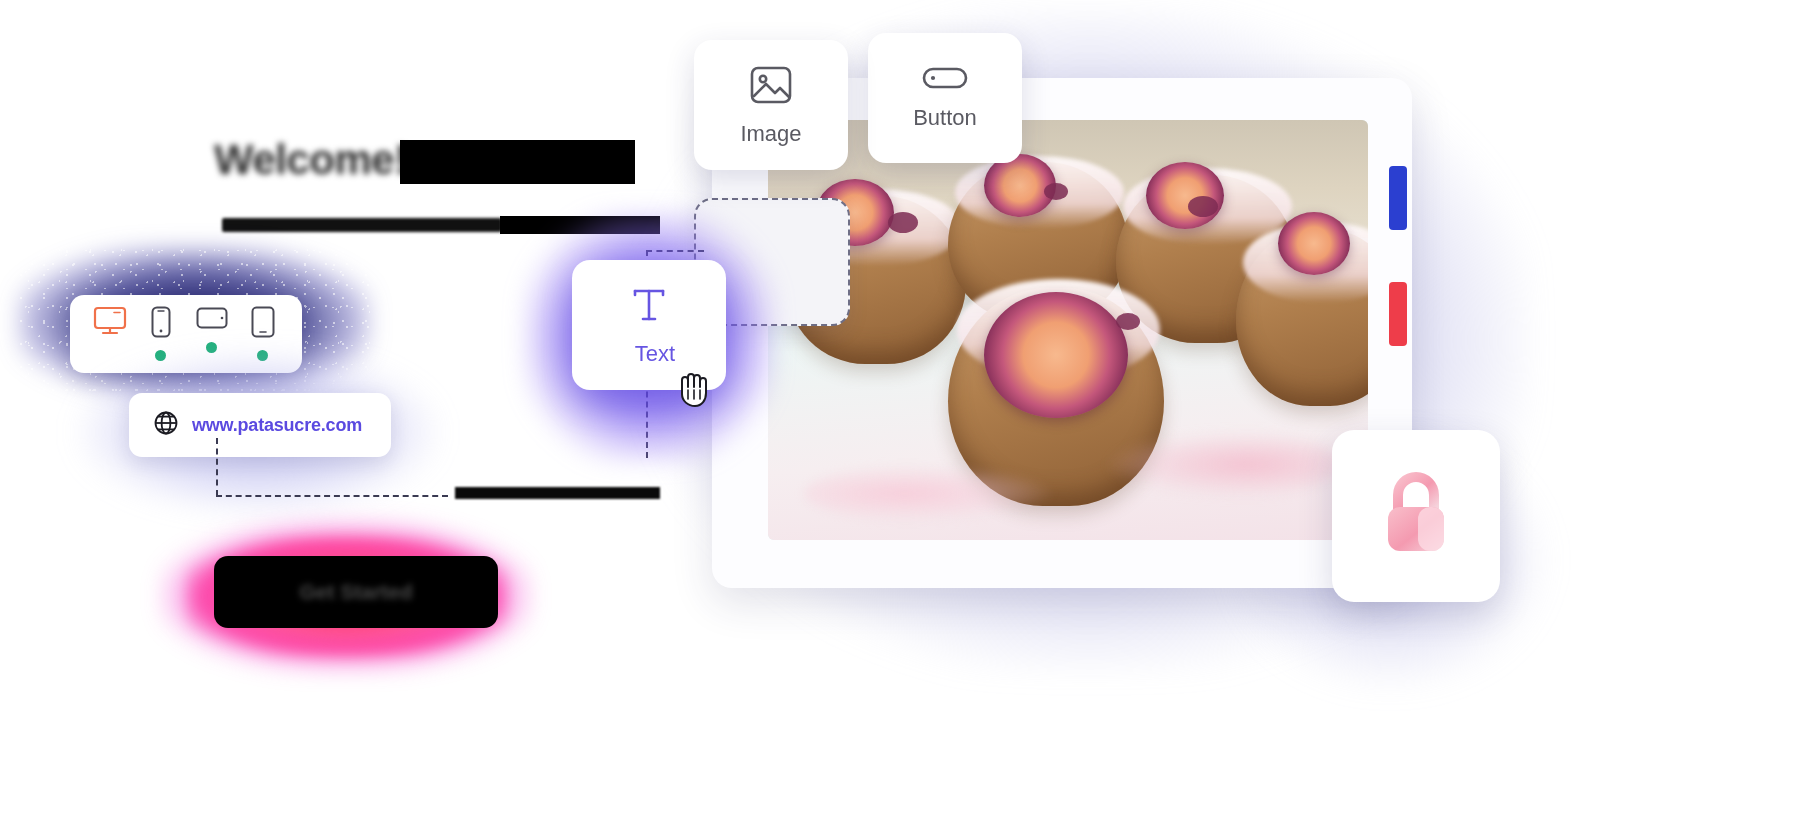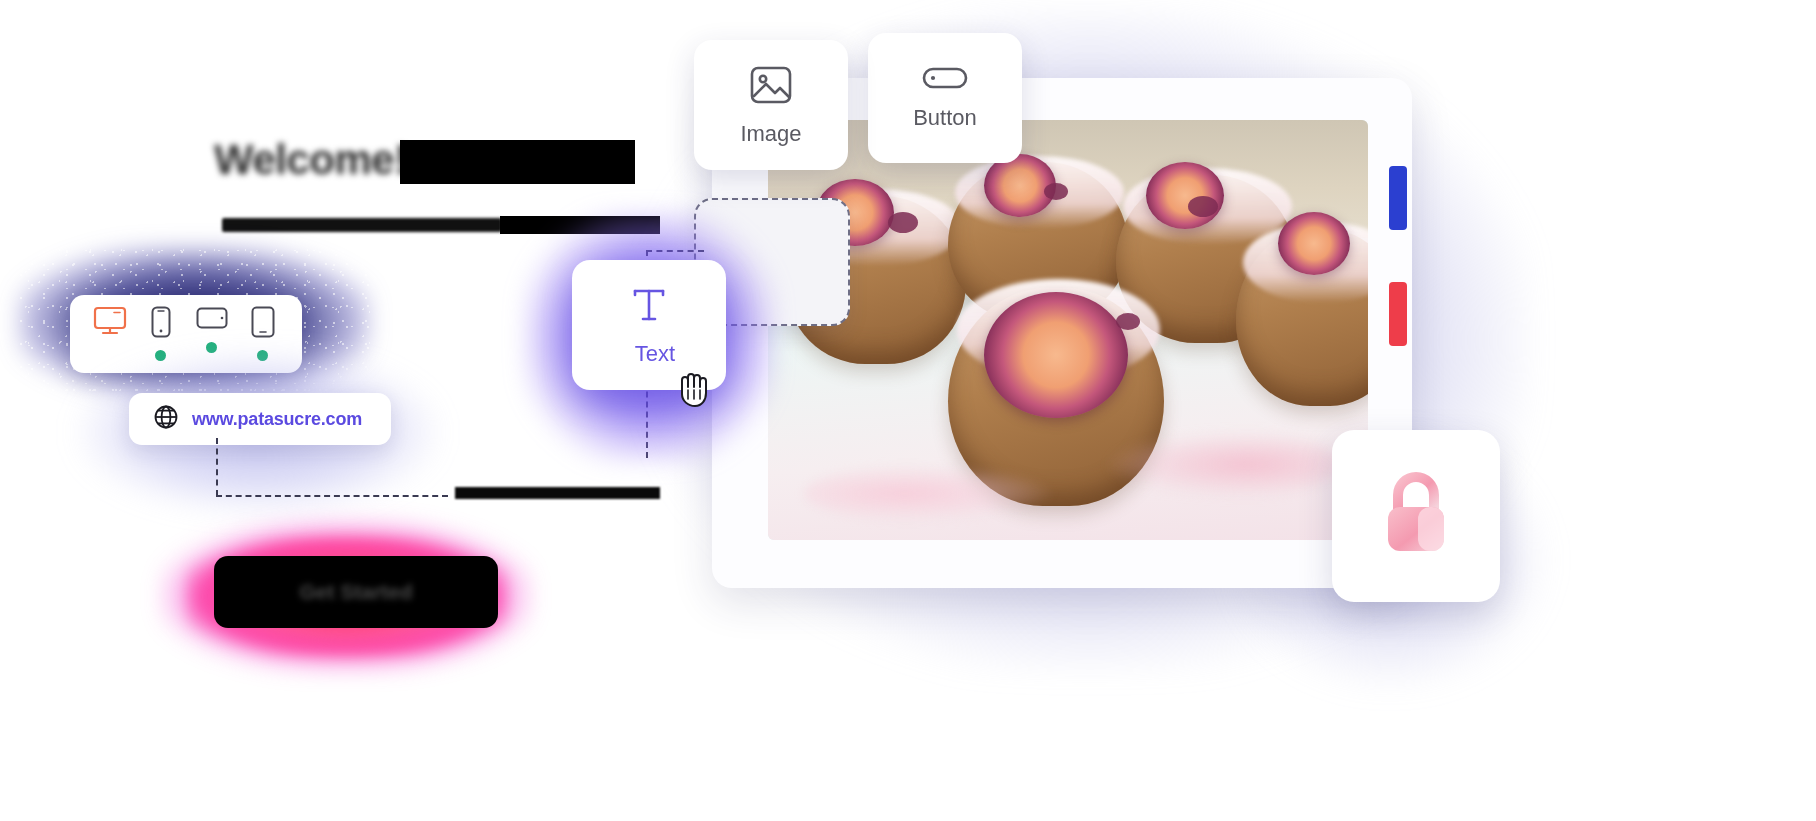--- a/index.html
+++ b/index.html
@@ -71,21 +71,21 @@
     display:flex; align-items:flex-start; justify-content:space-around;
     padding: 11px 14px 0 14px;
   }
   .dev-item { position:relative; width:40px; display:flex; flex-direction:column; align-items:center; }
   .dev-dot {
     width:11px; height:11px; border-radius:50%; background:#22b07d; margin-top:8px;
   }
   .dev-dot.hidden { visibility:hidden; }
 
   .url-bar {
-    position:absolute; left:129px; top:393px; width:262px; height:52px;
+    position:absolute; left:129px; top:393px; width:262px; height:64px;
     background:#fff; border-radius:13px;
     box-shadow: 0 6px 20px rgba(35,35,90,.12);
     display:flex; align-items:center; gap:13px; padding-left:24px;
   }
   .url-text { font-size:18px; font-weight:700; color:#5b4ae0; letter-spacing:-.2px; }
 
   
   .dash-v-left {
     position:absolute; left:216px; top:438px; width:0; height:58px;
     border-left:2px dashed #3a3a52;

